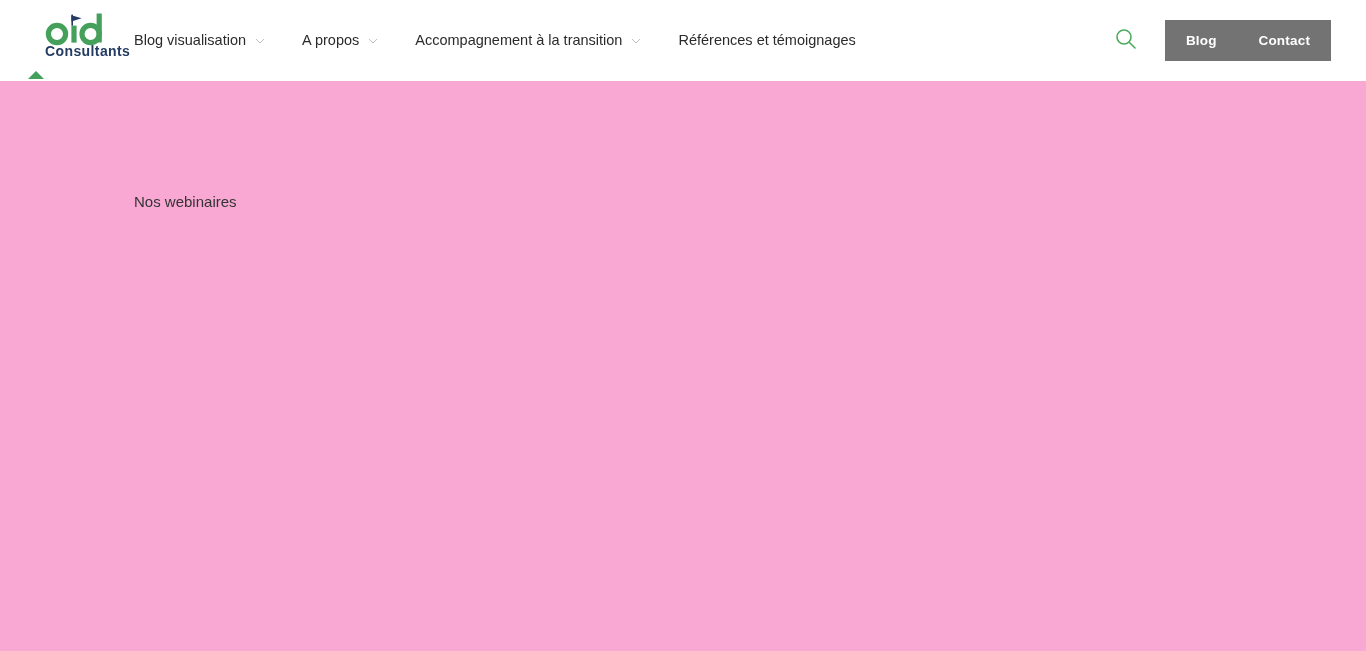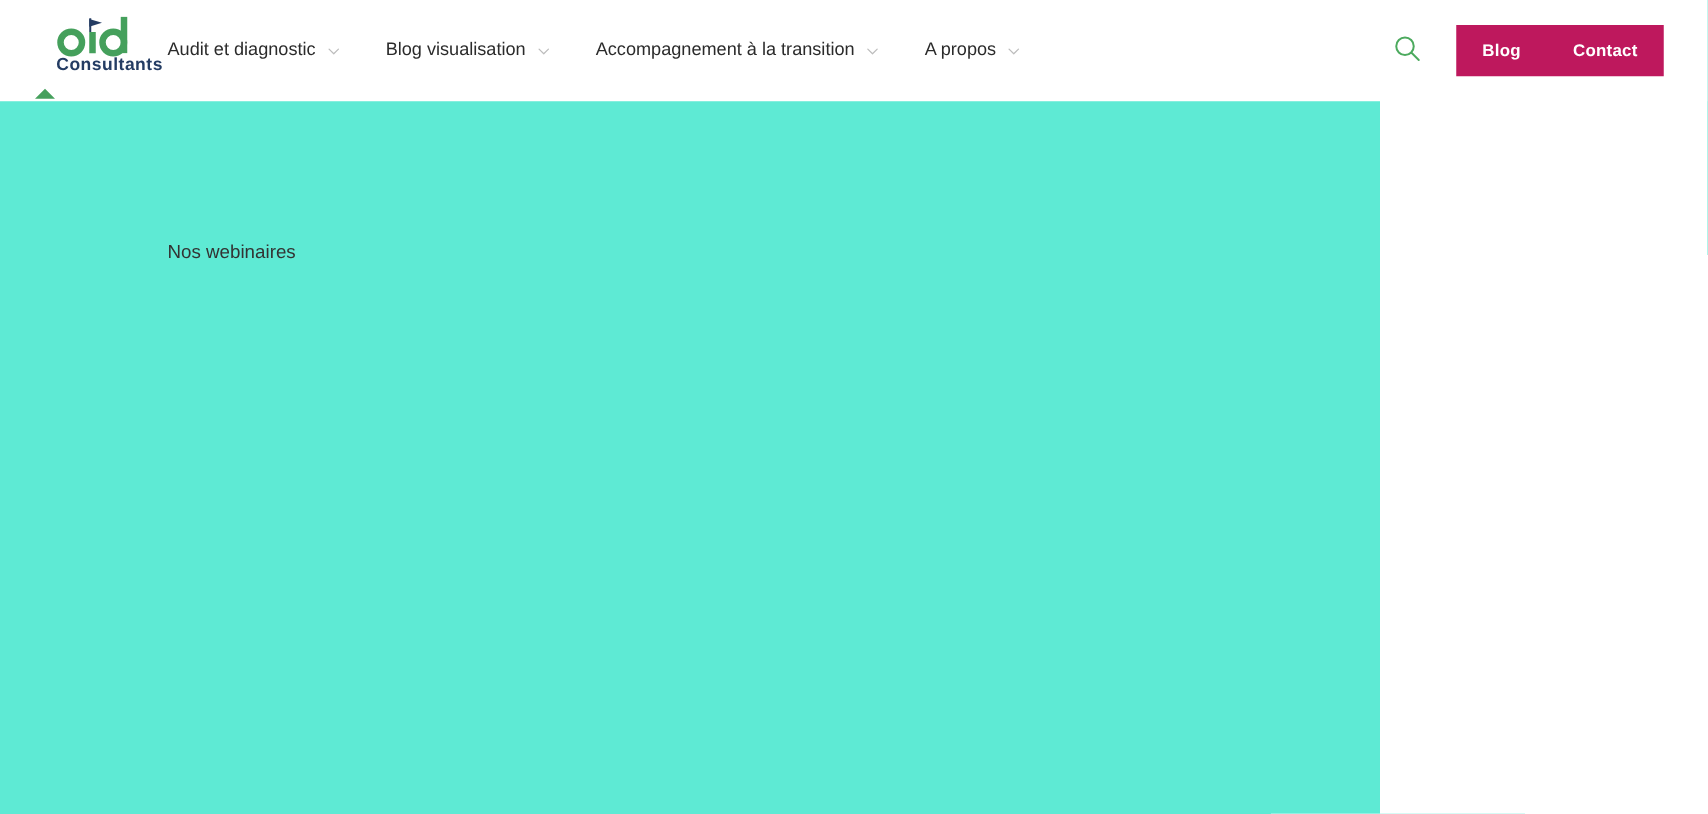--- a/index.html
+++ b/index.html
@@ -112,43 +112,43 @@
     justify-content: center;
   }
 
   
   .cta-block {
     position: absolute;
     left: 1165px;
     top: 20px;
     width: 166px;
     height: 41px;
-    background: #be185d;
+    background: #737373;
     display: flex;
     align-items: center;
     justify-content: space-around;
   }
   .cta-link {
     color: #ffffff;
     font-size: 13.5px;
     font-weight: bold;
     text-decoration: none;
     letter-spacing: 0.2px;
     line-height: 1;
     padding: 6px 4px;
     cursor: pointer;
     white-space: nowrap;
   }
 
   
   .page-main {
     position: relative;
-    width: 1104px;
+    width: 1366px;
     height: 570px;
-    background: #5eead4;
+    background: #f9a8d4;
   }
   .page-heading {
     position: absolute;
     left: 134px;
     top: 111px;
     margin: 0;
     font-size: 15px;
     font-weight: normal;
     color: #333333;
     line-height: 19px;
@@ -183,56 +183,51 @@
         <rect x="51.6" y="1.5" width="5.2" height="29" fill="#45a05c"></rect>
       </svg>
     </span>
     <span class="logo-sub">Consultants</span>
   </a>
 
   <span class="scroll-caret"></span>
 
   <nav class="main-nav">
 
-    <a class="nav-item" href="#">
-      <span class="nav-label">Audit et diagnostic</span>
-      <span class="chev">
-        <svg viewBox="0 0 12 12" width="10" height="10" xmlns="http://www.w3.org/2000/svg" aria-hidden="true">
-          <path d="M1.5 4 L6 8.4 L10.5 4" fill="none" stroke="#bdbdbd" stroke-width="1.2" stroke-linecap="round" stroke-linejoin="round"></path>
-        </svg>
-      </span>
-    </a>
 
     <a class="nav-item" href="#">
       <span class="nav-label">Blog visualisation</span>
       <span class="chev">
         <svg viewBox="0 0 12 12" width="10" height="10" xmlns="http://www.w3.org/2000/svg" aria-hidden="true">
           <path d="M1.5 4 L6 8.4 L10.5 4" fill="none" stroke="#bdbdbd" stroke-width="1.2" stroke-linecap="round" stroke-linejoin="round"></path>
         </svg>
       </span>
     </a>
 
     <a class="nav-item" href="#">
+      <span class="nav-label">A propos</span>
+      <span class="chev">
+        <svg viewBox="0 0 12 12" width="10" height="10" xmlns="http://www.w3.org/2000/svg" aria-hidden="true">
+          <path d="M1.5 4 L6 8.4 L10.5 4" fill="none" stroke="#bdbdbd" stroke-width="1.2" stroke-linecap="round" stroke-linejoin="round"></path>
+        </svg>
+      </span>
+    </a>
+
+    <a class="nav-item" href="#">
       <span class="nav-label">Accompagnement à la transition</span>
       <span class="chev">
         <svg viewBox="0 0 12 12" width="10" height="10" xmlns="http://www.w3.org/2000/svg" aria-hidden="true">
           <path d="M1.5 4 L6 8.4 L10.5 4" fill="none" stroke="#bdbdbd" stroke-width="1.2" stroke-linecap="round" stroke-linejoin="round"></path>
         </svg>
       </span>
     </a>
 
     <a class="nav-item" href="#">
-      <span class="nav-label">A propos</span>
-      <span class="chev">
-        <svg viewBox="0 0 12 12" width="10" height="10" xmlns="http://www.w3.org/2000/svg" aria-hidden="true">
-          <path d="M1.5 4 L6 8.4 L10.5 4" fill="none" stroke="#bdbdbd" stroke-width="1.2" stroke-linecap="round" stroke-linejoin="round"></path>
-        </svg>
-      </span>
-    </a>
-
+      <span class="nav-label">Références et témoignages</span>
+    </a>
 
   </nav>
 
   <button class="search-btn" type="button">
     <span>
       <svg viewBox="0 0 24 24" width="24" height="24" xmlns="http://www.w3.org/2000/svg" aria-hidden="true">
         <circle cx="10" cy="10" r="7" fill="none" stroke="#4caa5e" stroke-width="1.6"></circle>
         <line x1="15.2" y1="15.2" x2="21" y2="21" stroke="#4caa5e" stroke-width="1.6" stroke-linecap="round"></line>
       </svg>
     </span>

